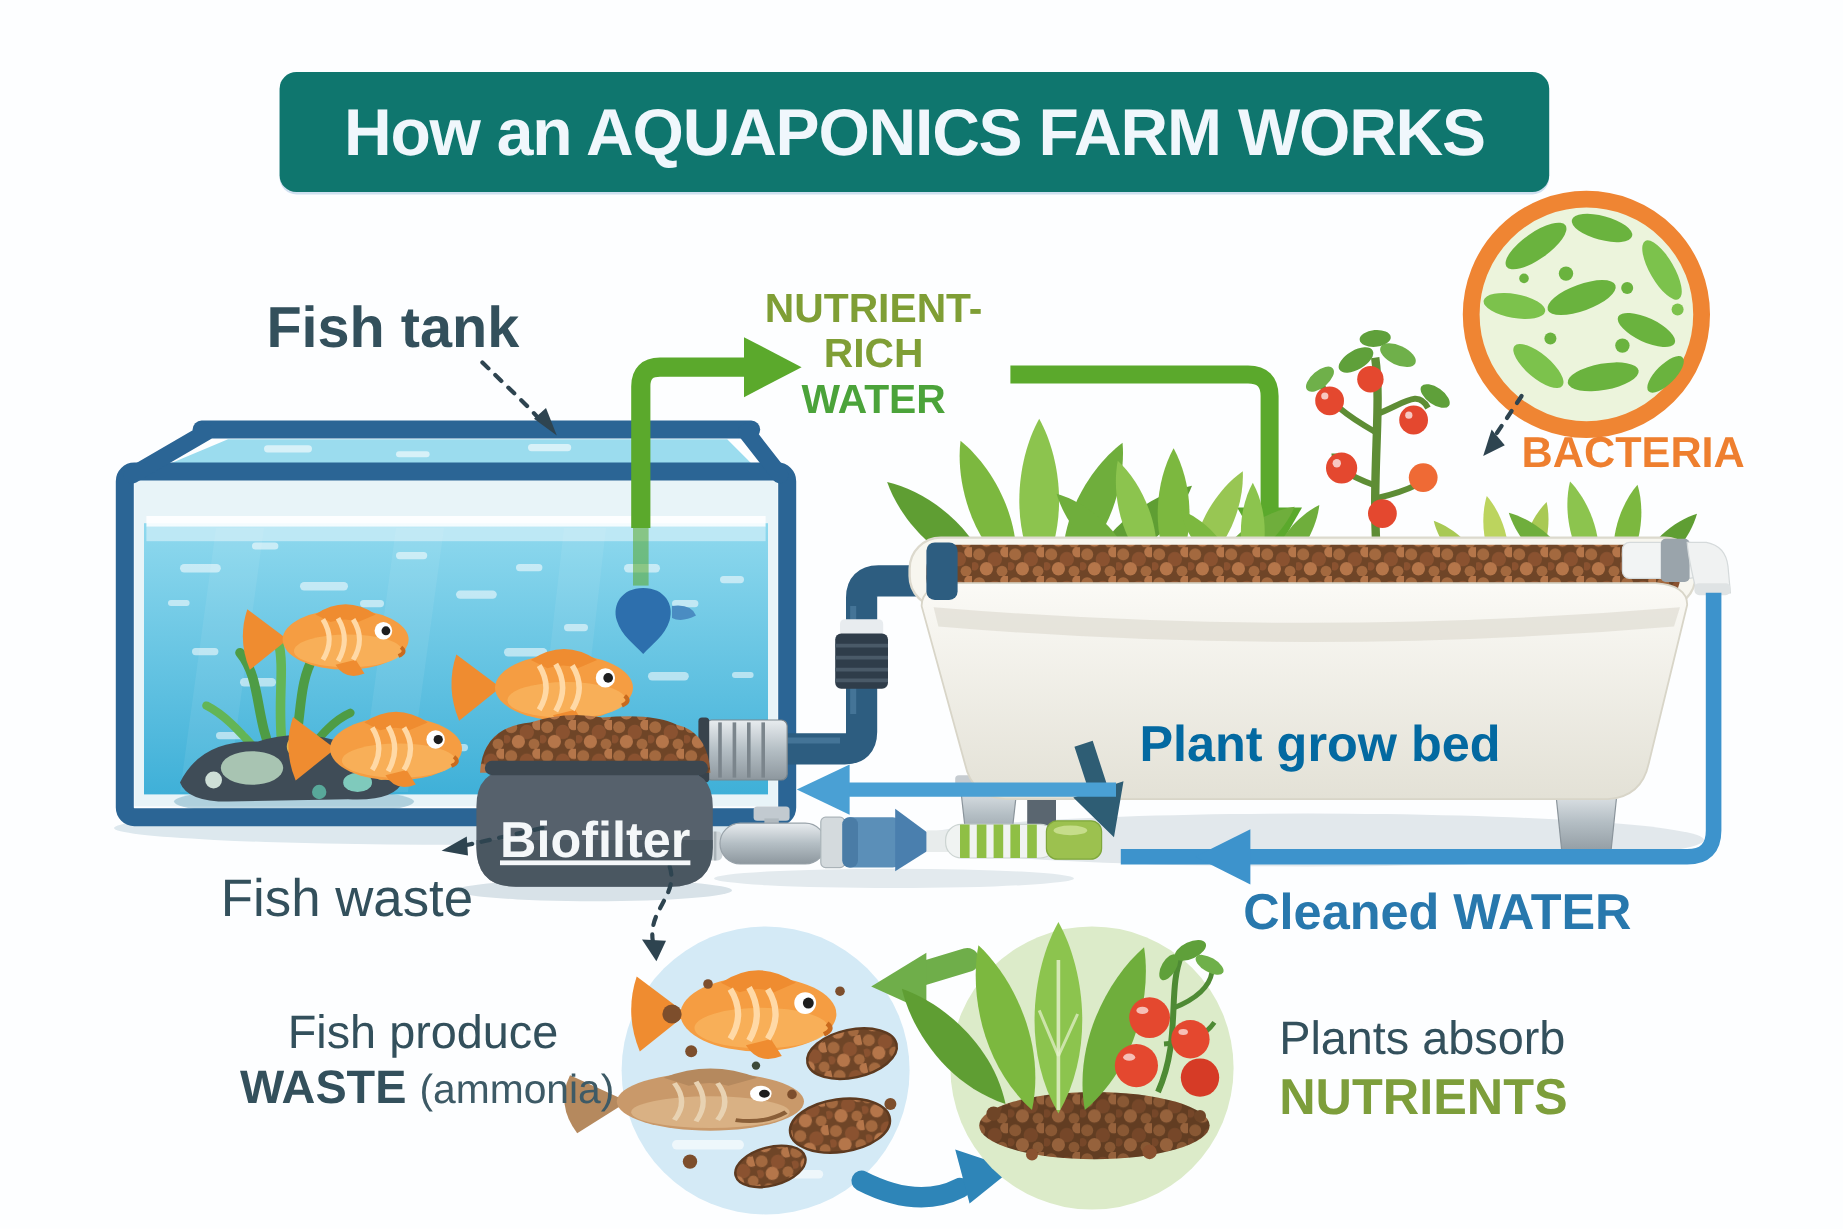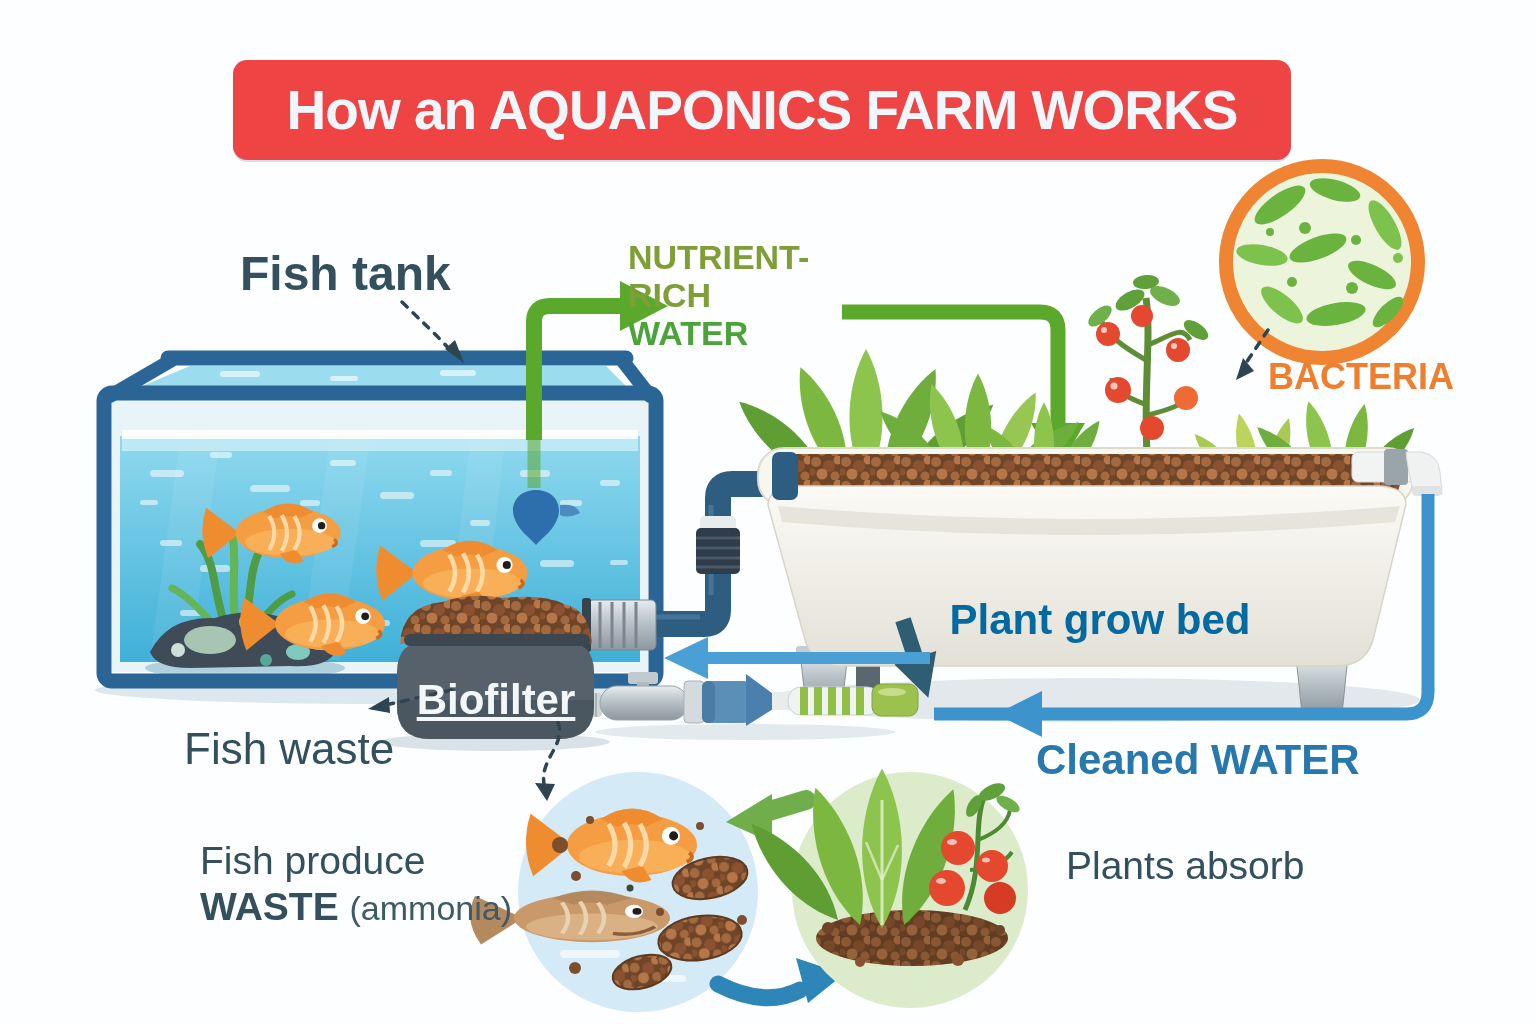--- a/index.html
+++ b/index.html
@@ -1,32 +1,32 @@
 <!DOCTYPE html>
 <html><head>
 <meta charset="utf-8">
 <style>
   html,body{margin:0;padding:0;background:#ffffff;}
   #canvas{position:relative;width:1536px;height:1024px;background:#fdfeff;overflow:hidden;
           font-family:"Liberation Sans", sans-serif;}
   #scene{position:absolute;left:0;top:0;}
-  .banner{position:absolute;left:233px;top:60px;width:1058px;height:100px;background:#ef4444;
+  .banner{position:absolute;left:233px;top:60px;width:1058px;height:100px;background:#0f766e;
           border-radius:14px;display:flex;align-items:center;justify-content:center;
           box-shadow:0 2px 0 #cfe0f0;}
   .banner span{color:#f0f7fc;font-size:55px;font-weight:700;letter-spacing:-1px;white-space:nowrap;}
   .lbl{position:absolute;color:#33505c;font-weight:700;white-space:nowrap;}
-  .lbl-fishtank{left:222px;top:246px;font-size:48px;margin-left:18px;}
-  .lbl-nutrient{left:628px;top:238px;width:200px;text-align:left;font-size:34px;line-height:38px;color:#7f9e35;}
+  .lbl-fishtank{left:222px;top:246px;font-size:48px;}
+  .lbl-nutrient{left:628px;top:238px;width:200px;text-align:center;font-size:34px;line-height:38px;color:#7f9e35;}
   .lbl-nutrient .l3{color:#4ba33a;}
   .lbl-bacteria{left:1268px;top:356px;width:180px;text-align:left;font-size:36px;color:#ee7f2f;}
   .lbl-growbed{left:880px;top:596px;width:440px;text-align:center;font-size:42px;color:#0369a1;}
   .lbl-biofilter{left:400px;top:676px;width:192px;text-align:center;font-size:42px;color:#f4f7f9;text-decoration:underline;}
   .lbl-fishwaste{left:184px;top:724px;font-size:44px;font-weight:400;}
   .lbl-cleanedwater{left:1036px;top:736px;font-size:42px;color:#2878ad;}
-  .lbl-fishproduce{left:200px;top:838px;width:305px;text-align:left;font-weight:500;font-size:39px;line-height:46px;}
+  .lbl-fishproduce{left:200px;top:838px;width:305px;text-align:center;font-weight:500;font-size:39px;line-height:46px;}
   .lbl-fishproduce .b{font-weight:800;}
   .lbl-fishproduce .p{font-weight:400;font-size:34px;color:#3d5a66;}
   .lbl-plantsabsorb{left:1042px;top:842px;font-weight:500;font-size:39px;line-height:48px;margin-left:24px;}
   .lbl-plantsabsorb .b{font-weight:700;font-size:42px;color:#7d9e3b;}
 </style>
 </head>
 <body>
 
 <div id="canvas">
 
@@ -421,15 +421,16 @@
 
 <div class="lbl lbl-cleanedwater">Cleaned WATER</div>
 
 <div class="lbl lbl-fishproduce">
   <div>Fish produce</div>
   <div><span class="b">WASTE</span> <span class="p">(ammonia)</span></div>
 </div>
 
 <div class="lbl lbl-plantsabsorb">
   <div>Plants absorb</div>
+  <div class="b">NUTRIENTS</div>
 </div>
 
 </div>
 
 </body></html>

